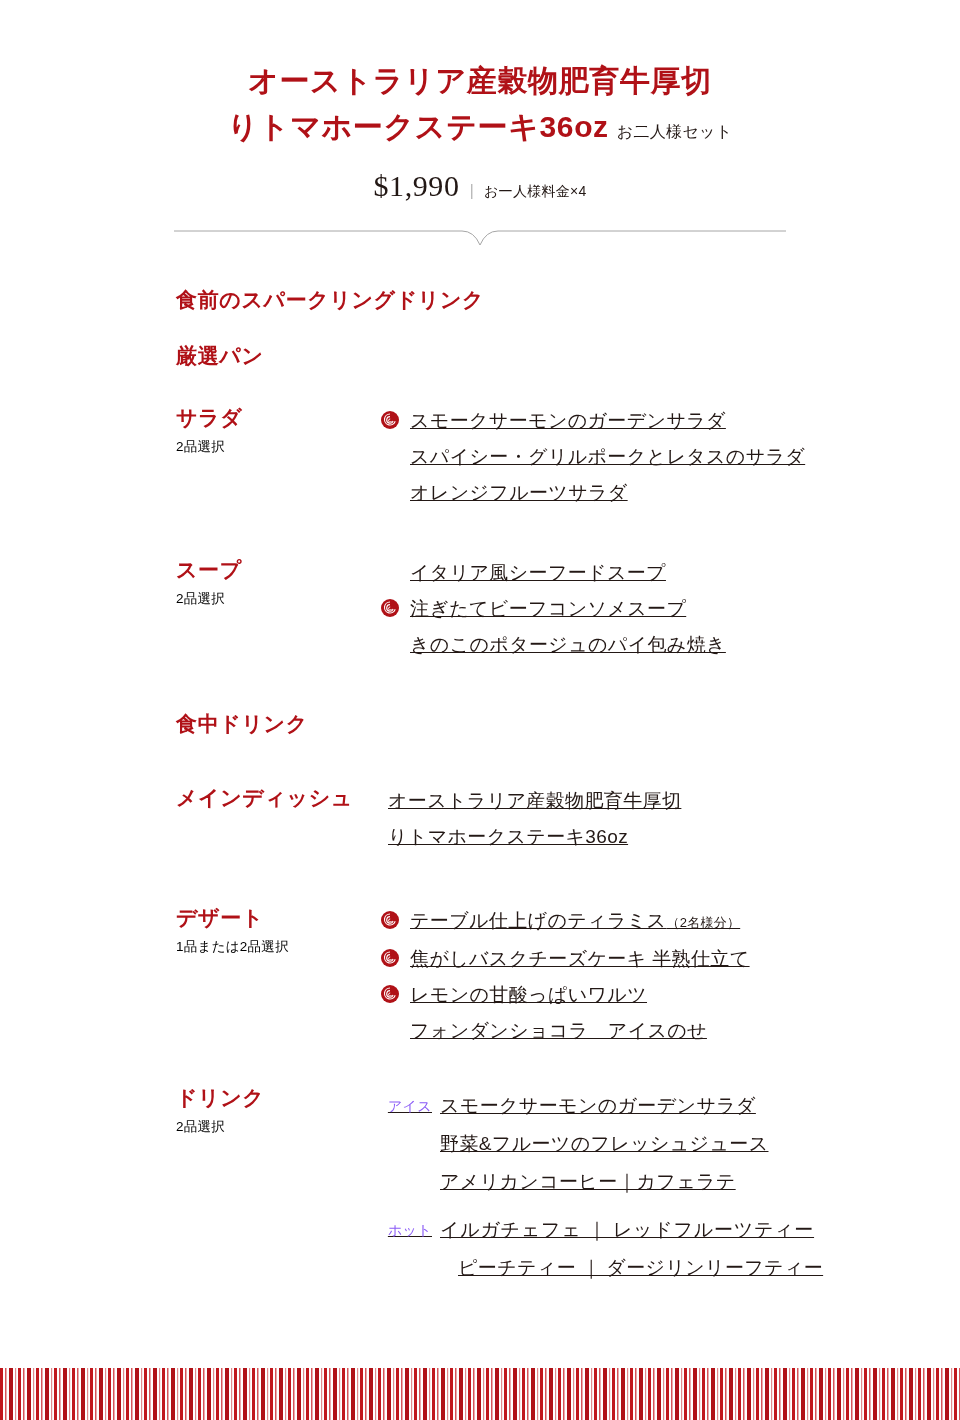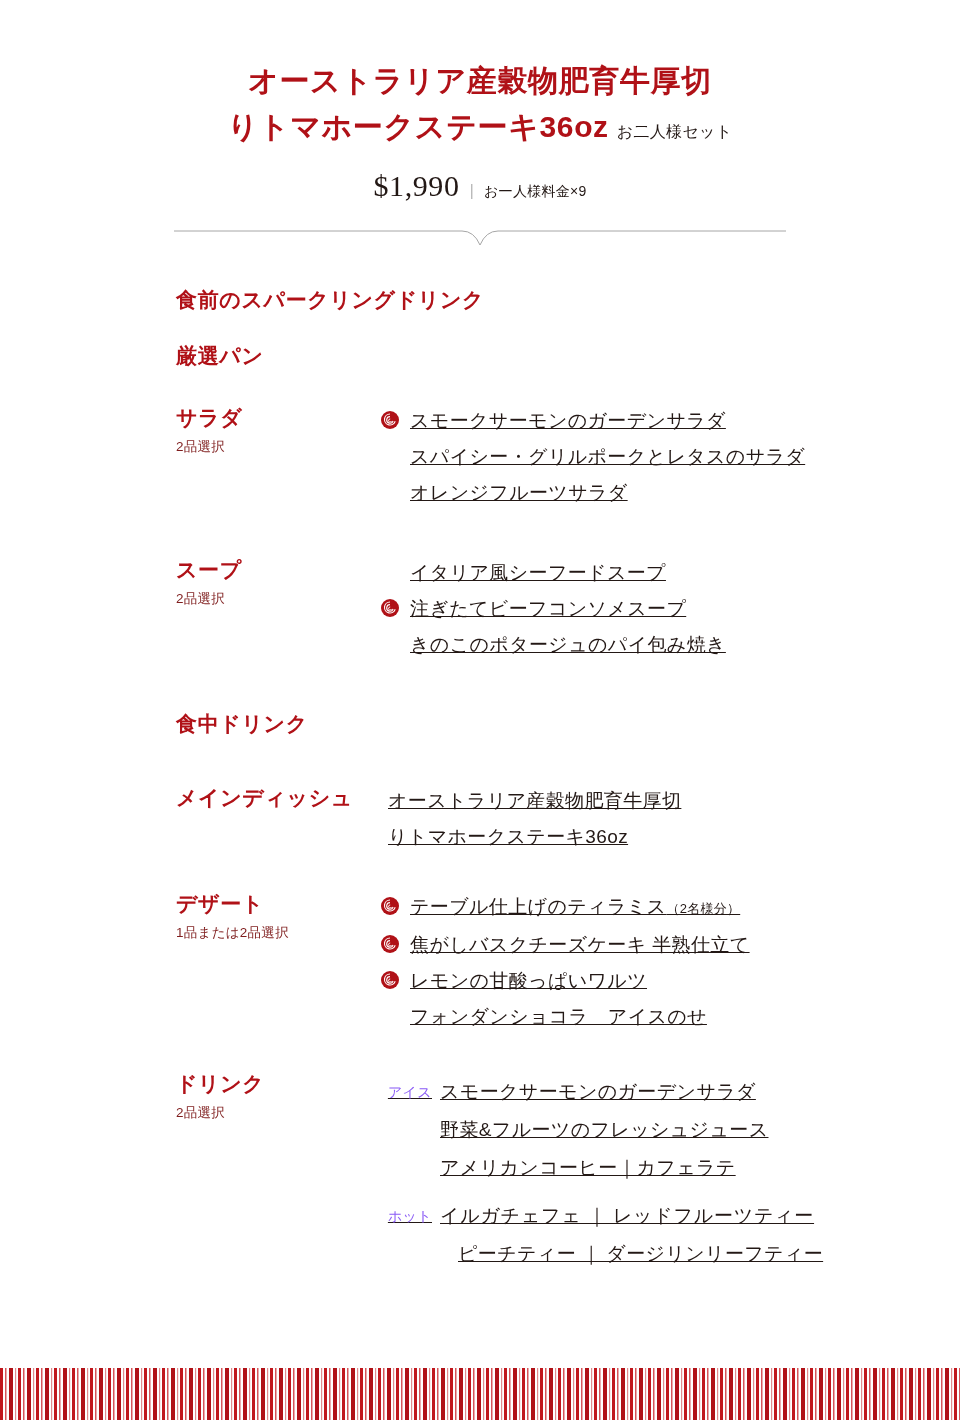--- a/index.html
+++ b/index.html
@@ -94,21 +94,21 @@
     font-weight: bold;
     font-size: 21px;
     letter-spacing: 0.03em;
     line-height: 30px;
     display: block;
   }
   .sec-label .choice {
     display: block;
     margin-top: 5px;
     font-size: 13.5px;
-    color: #7f1d1d;
+    color: #000000;
     letter-spacing: 0.02em;
   }
   .sec-items {
     flex: 1;
     padding-top: 2px;
     text-decoration: underline;
   }
   .item {
     display: flex;
     align-items: flex-start;
@@ -178,21 +178,21 @@
   <div class="header">
     <div class="title-block">
       <div class="title-line">オーストラリア産穀物肥育牛厚切</div>
       <div class="title-line">
         <span>りトマホークステーキ36oz</span><span class="sub-note">お二人様セット</span>
       </div>
     </div>
     <div class="price-row">
       <span class="price">$1,990</span>
       <span class="price-sep">|</span>
-      <span class="price-note">お一人様料金×9</span>
+      <span class="price-note">お一人様料金×4</span>
     </div>
 
     <div class="divider">
       <svg width="612" height="22" viewBox="0 0 612 22" xmlns="http://www.w3.org/2000/svg">
         <path d="M0 6 H288 Q300 6 306 20" fill="none" stroke="#a6a6a6" stroke-width="1"></path>
         <path d="M612 6 H324 Q312 6 306 20" fill="none" stroke="#a6a6a6" stroke-width="1"></path>
       </svg>
     </div>
   </div>
 
@@ -286,21 +286,21 @@
       <div class="sec-items" style="margin-left:8px;">
         <div class="item">
           <span class="item-text">オーストラリア産穀物肥育牛厚切</span>
         </div>
         <div class="item">
           <span class="item-text">りトマホークステーキ36oz</span>
         </div>
       </div>
     </div>
 
-    <div class="section" style="margin-top:32px;">
+    <div class="section" style="margin-top:46px;">
       <div class="sec-label">
         <span class="lab">デザート</span>
         <span class="choice">1品または2品選択</span>
       </div>
       <div class="sec-items">
         <div class="item">
           <span class="rose">
             <svg width="20" height="20" viewBox="0 0 20 20" xmlns="http://www.w3.org/2000/svg">
               <circle cx="10" cy="10" r="9" fill="#b01117"></circle>
               <path d="M10 4 a5.5 5.5 0 1 0 5.2 7.3" fill="none" stroke="#fff" stroke-width="1.1"></path>

